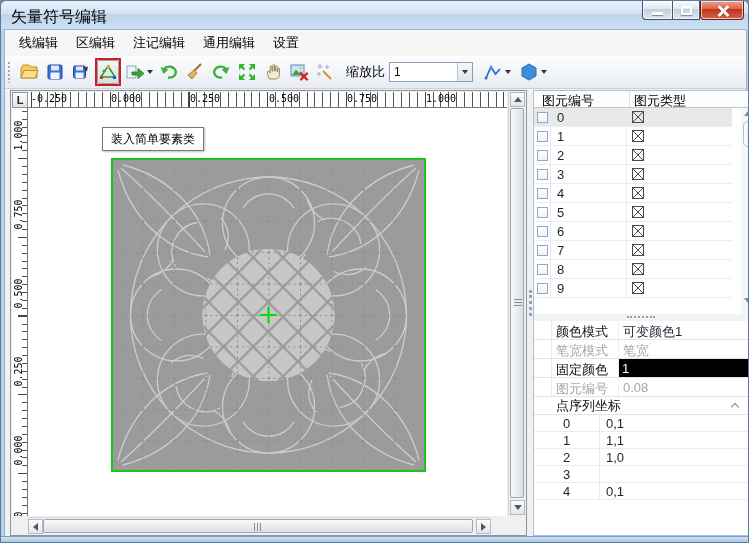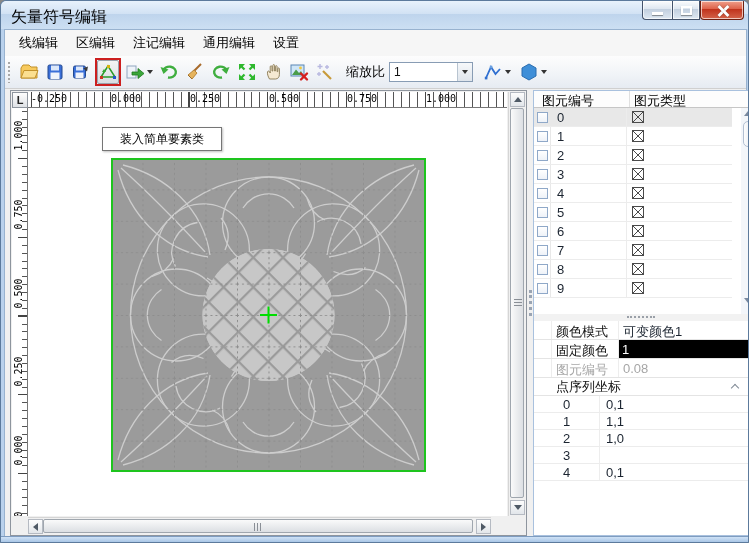--- a/index.html
+++ b/index.html
@@ -108,21 +108,21 @@
   .vthumb .grip { position:absolute; left:3px; top:50%; margin-top:-4px; width:8px; height:0;
     border-top:1px solid #8a8f96; box-shadow:0 3px 0 #8a8f96, 0 6px 0 #8a8f96; }
   .hthumb { position:absolute; top:1px; left:15px; width:430px; height:14px;
     background:linear-gradient(#fafafa,#dcdfe3); border:1px solid #9fa6ae; border-radius:2px; }
   .hthumb .grip { position:absolute; top:3px; left:50%; margin-left:-4px; height:8px; width:0;
     border-left:1px solid #8a8f96; box-shadow:3px 0 0 #8a8f96, 6px 0 0 #8a8f96; }
   
   .panel-split { position:absolute; left:523px; top:1px; width:5px; height:446px; }
   .panel-split .dots { position:absolute; left:1px; top:200px; height:26px; width:0; border-left:3px dotted #9aa4b2; }
   
-  .tooltip { position:absolute; left:91px; top:36px; width:120px; height:24px; background:#ffffff;
+  .tooltip { position:absolute; left:91px; top:36px; width:102px; height:24px; background:#ffffff;
     border:1px solid #767676; box-shadow:1px 1px 2px rgba(0,0,0,.25);
     display:flex; align-items:center; justify-content:center; font-size:12px; color:#000; z-index:50; }
   
   .right-panel { position:absolute; left:528px; top:1px; width:216px; height:446px; background:#fff; border:1px solid #a9c1de; }
   .etable { position:absolute; left:0; top:0; width:223px; height:223px; overflow:hidden; }
   .thead { position:absolute; left:0; top:0; width:100%; height:17px; background:#fdfdfd; border-bottom:1px solid #c6c6c6; display:flex; }
   .th1 { width:95px; padding:1px 0 0 8px; color:#000; }
   .th2 { width:100px; padding:1px 0 0 4px; color:#000; border-left:1px solid #e0e0e0; }
   .tbody { position:absolute; left:0; top:17px; width:198px; }
   .trow { height:19px; display:flex; align-items:center; border-bottom:1px solid #ececec; background:#fff; }
@@ -573,20 +573,25 @@
         <div class="hsplit">
             <div class="dots"></div>
           </div>
 
         <div class="props">
           <div class="prow">
             <span class="pgutter"></span>
             <span class="plabel">颜色模式</span>
             <span class="pvalue">可变颜色1</span>
           </div>
+          <div class="prow disabled">
+            <span class="pgutter"></span>
+            <span class="plabel">笔宽模式</span>
+            <span class="pvalue">笔宽</span>
+          </div>
           <div class="prow">
             <span class="pgutter"></span>
             <span class="plabel">固定颜色</span>
             <span class="pvalue black">1</span>
           </div>
           <div class="prow disabled">
             <span class="pgutter"></span>
             <span class="plabel">图元编号</span>
             <span class="pvalue">0.08</span>
           </div>

